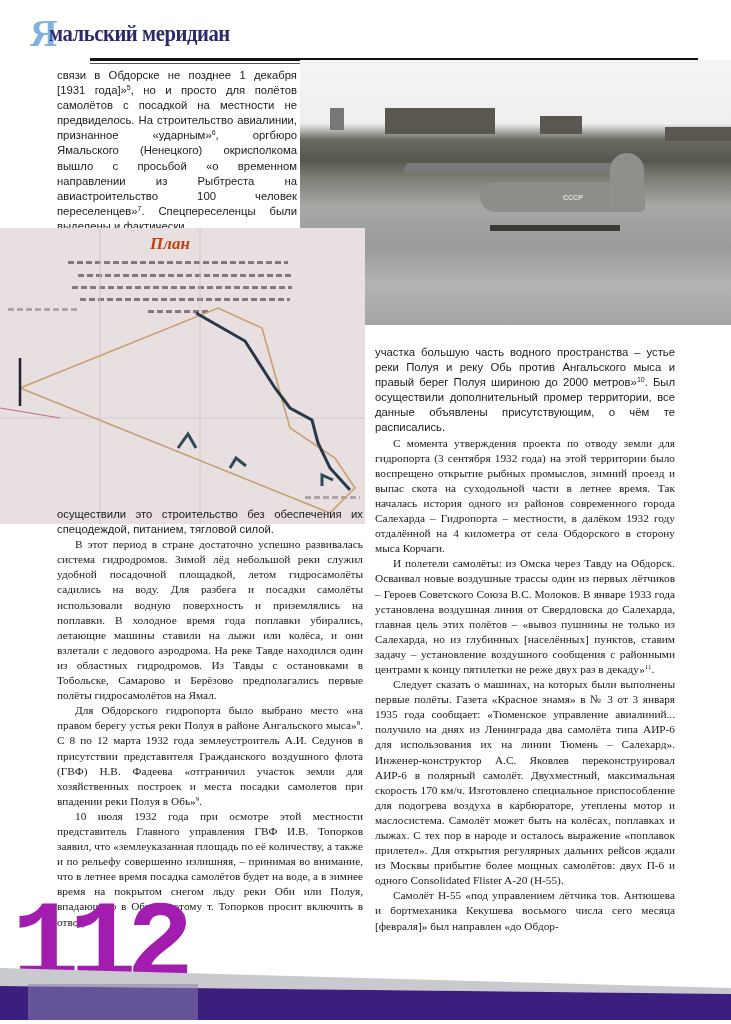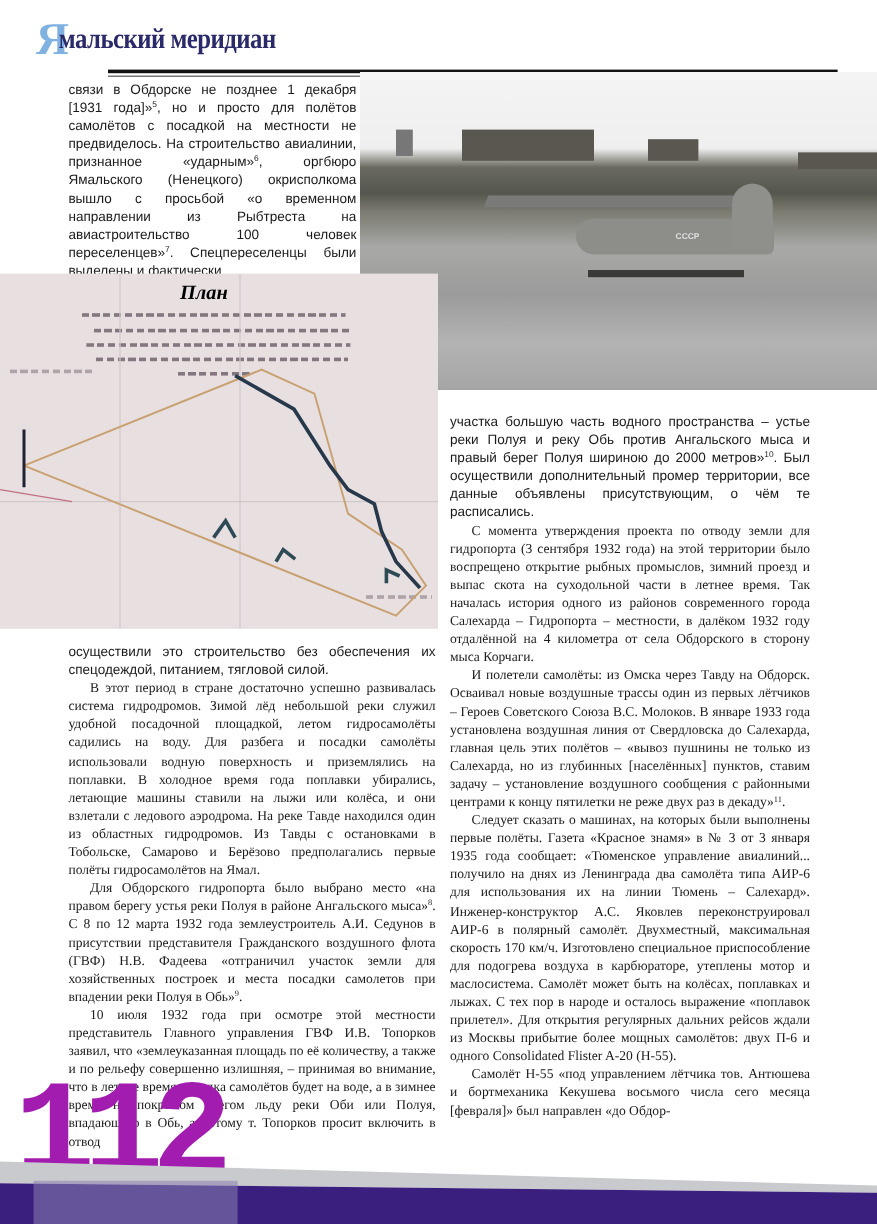--- a/index.html
+++ b/index.html
@@ -7,34 +7,34 @@
   .masthead { position: absolute; left: 30px; top: 12px; height: 42px; }
   .mast-initial { position: absolute; left: 0; top: 0; font-family: "Liberation Serif", serif; font-weight: bold; font-size: 38px; color: #7fb2e0; line-height: 42px; }
   .mast-rest { position: absolute; left: 19px; top: 6px; font-family: "Liberation Serif", serif; font-weight: bold; font-size: 24px; color: #2a2a6a; letter-spacing: -0.5px; line-height: 30px; white-space: nowrap; transform: scaleX(0.86); transform-origin: left top; }
   .mast-rule { position: absolute; left: 60px; top: 46px; width: 608px; height: 3px; background: #111; }
   .mast-rule2 { position: absolute; left: 60px; top: 51px; width: 608px; height: 1px; background: #555; }
 
   .col { position: absolute; font-size: 11.3px; line-height: 15.1px; text-align: justify; }
   .col p { margin: 0; }
   .col p.indent { text-indent: 18px; font-family: Liberation Serif, serif; }
   .col1a { left: 57px; top: 68px; width: 240px; }
-  .col1b { left: 57px; top: 537px; width: 306px; }
+  .col1b { left: 57px; top: 507px; width: 306px; }
   .col2 { left: 375px; top: 345px; width: 300px; }
   sup { font-size: 7px; line-height: 0; vertical-align: 4px; }
 
   .photo { position: absolute; left: 300px; top: 60px; width: 431px; height: 265px; background: linear-gradient(#f4f4f4 0%, #efefef 24%, #6a6a60 30%, #55564d 38%, #7c7c72 44%, #8a8a84 48%, #a8a8a6 55%, #9b9b9b 70%, #b3b3b3 85%, #a5a5a5 100%); overflow: hidden; }
   .photo .house { position: absolute; background: #5a5750; }
   .photo .plane-wing { position: absolute; left: 105px; top: 103px; width: 210px; height: 10px; background: #7a7a78; transform: skewX(-20deg); }
   .photo .plane-body { position: absolute; left: 180px; top: 122px; width: 165px; height: 30px; background: #8d8d8a; border-radius: 16px 6px 6px 16px; }
   .photo .plane-tail { position: absolute; left: 310px; top: 93px; width: 34px; height: 55px; background: #8f8f8c; border-radius: 20px 20px 0 0; }
   .photo .plane-float { position: absolute; left: 190px; top: 165px; width: 130px; height: 6px; background: #3a3a36; }
   .photo .reg { position: absolute; left: 263px; top: 134px; font-size: 7px; color: #e0e0e0; font-weight: bold; }
 
   .map { position: absolute; left: 0; top: 228px; width: 365px; height: 296px; background: #e7dfe0; overflow: hidden; }
-  .map .map-title { position: absolute; left: 150px; top: 6px; font-family: "Liberation Serif", serif; font-style: italic; font-weight: bold; font-size: 17px; color: #000000; }
+  .map .map-title { position: absolute; left: 150px; top: 6px; font-family: "Liberation Serif", serif; font-style: italic; font-weight: bold; font-size: 17px; color: #c2410c; }
   .map .script-line { position: absolute; height: 3px; background: repeating-linear-gradient(90deg, #5a4a55 0 6px, transparent 6px 9px); opacity: 0.7; }
   .map svg { position: absolute; left: 0; top: 0; }
 
   .page-number { position: absolute; left: 12px; top: 888px; font-size: 112px; font-weight: bold; color: #a21caf; letter-spacing: -10px; line-height: 120px; font-family: Liberation Mono, monospace; }
   .footer-band { position: absolute; left: 0; top: 960px; width: 731px; height: 64px; }
 </style>
 </head>
 <body>
 
 <div class="masthead">

